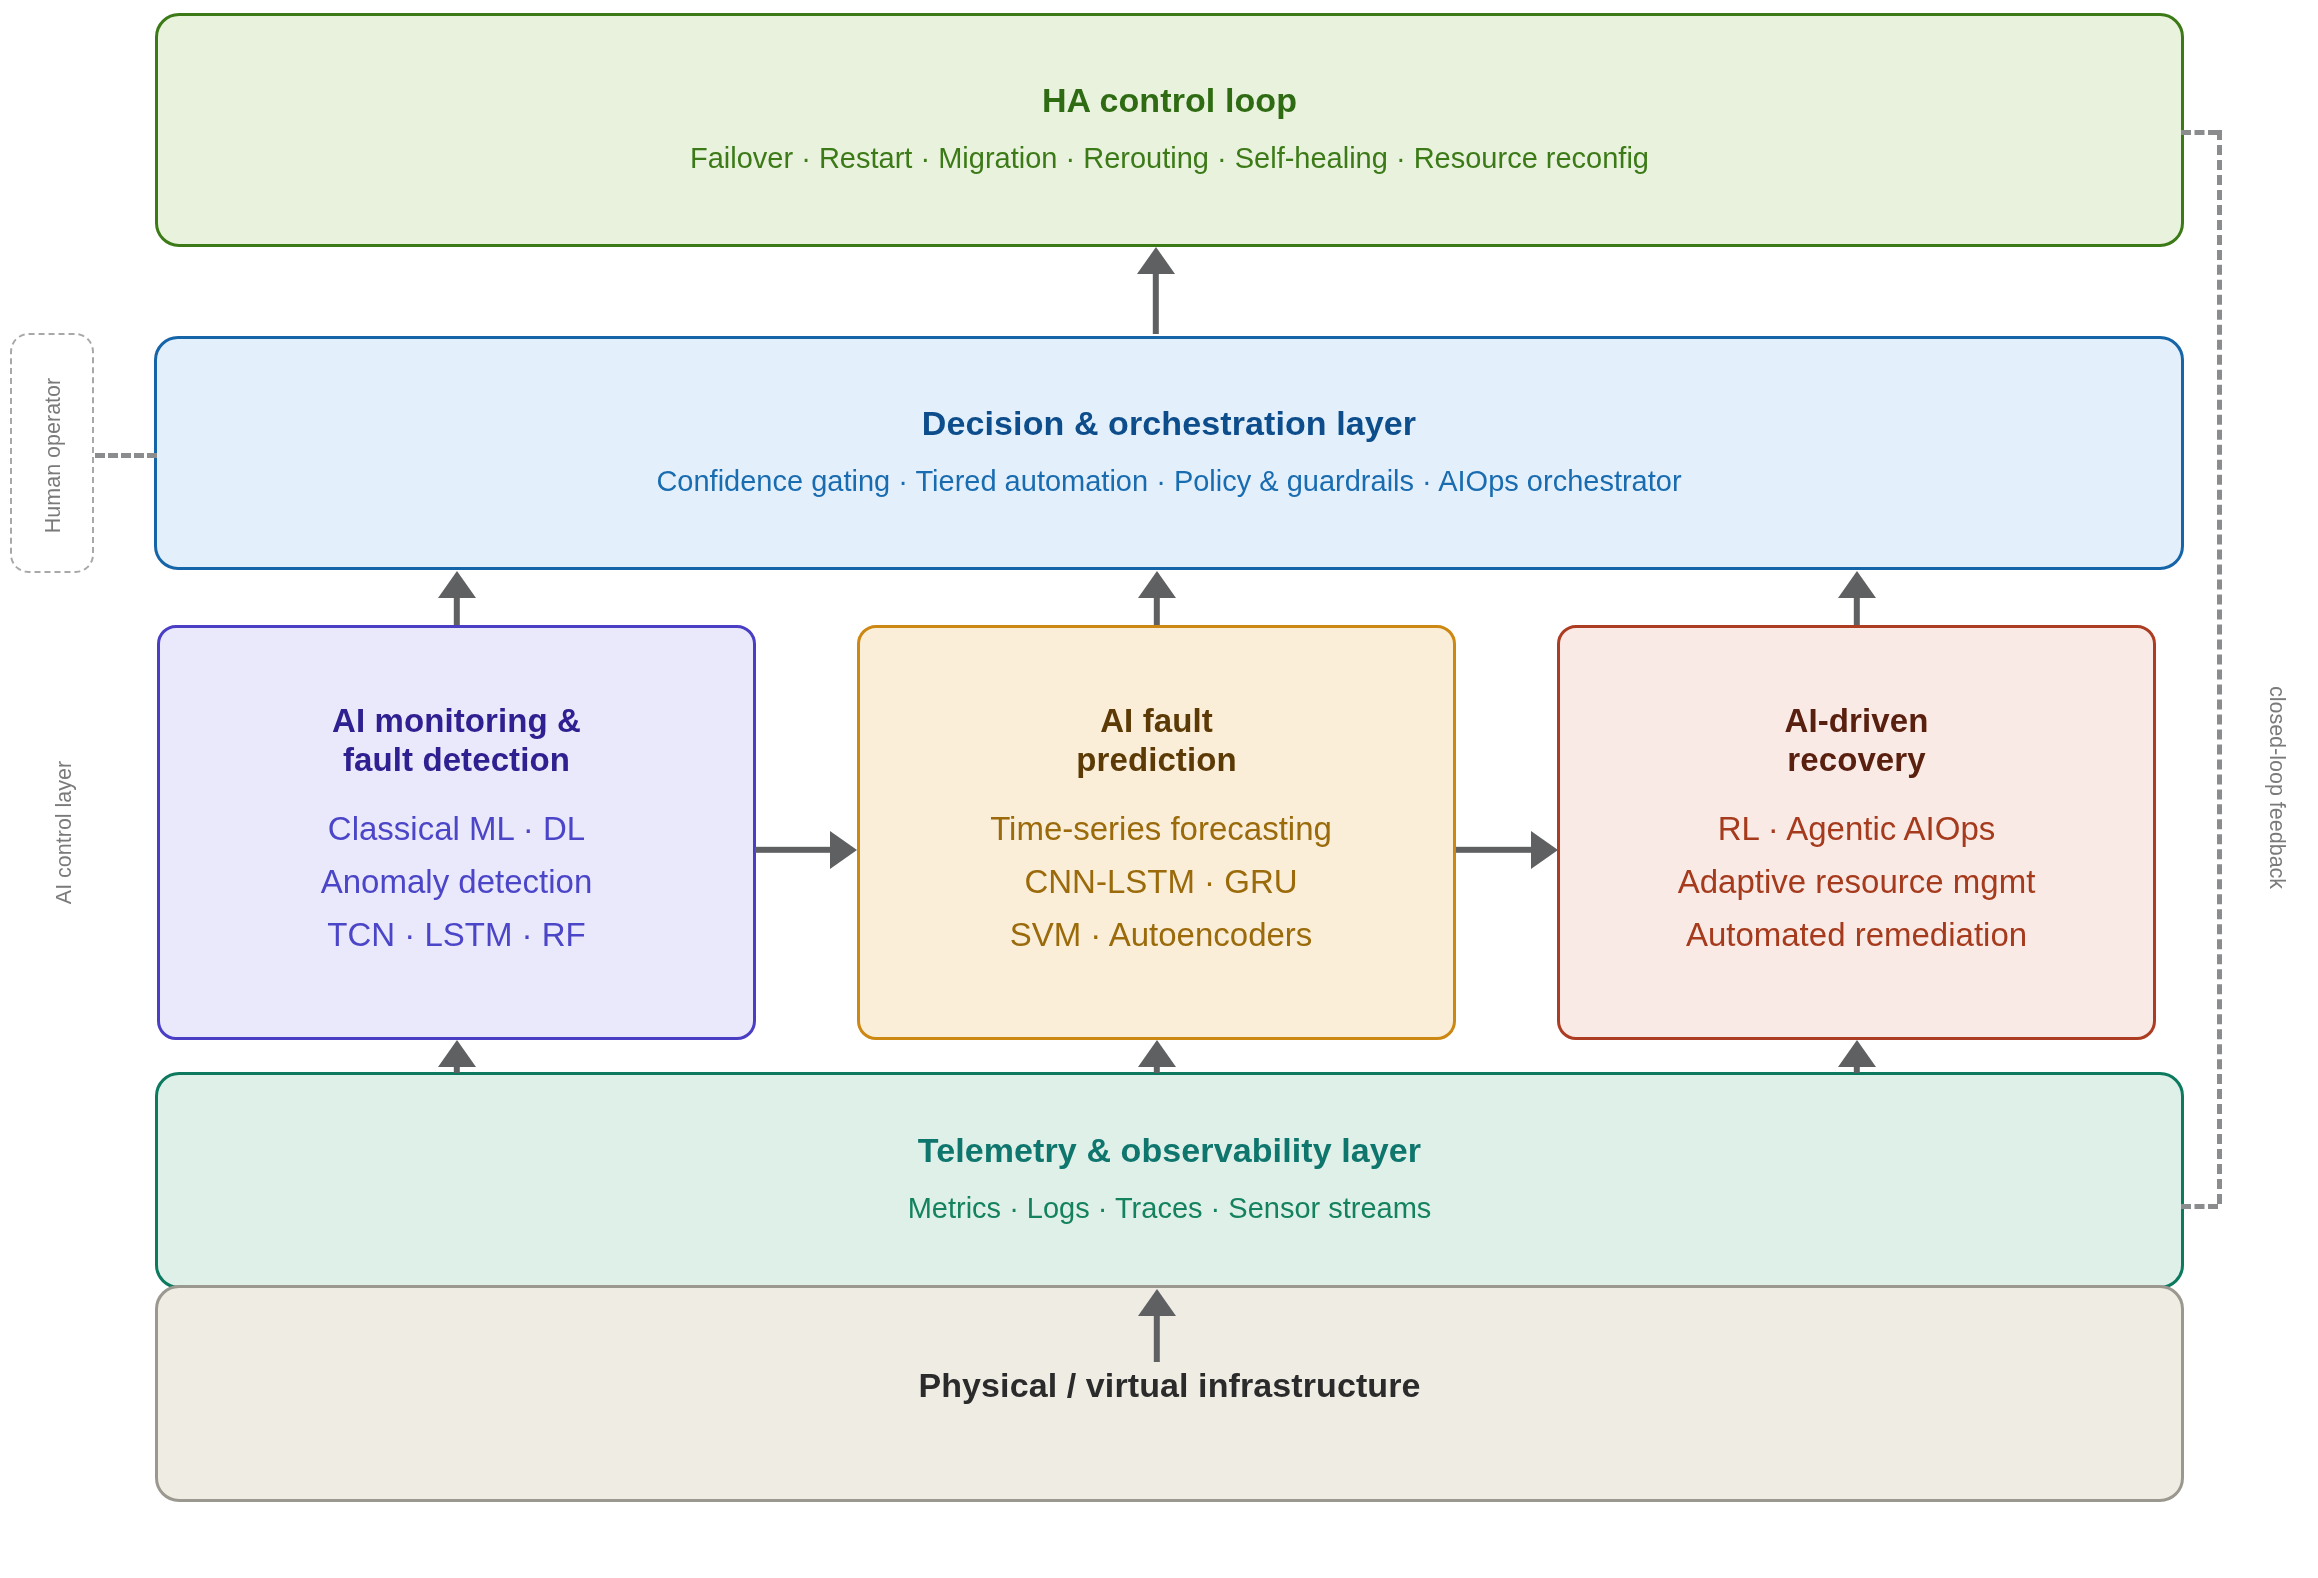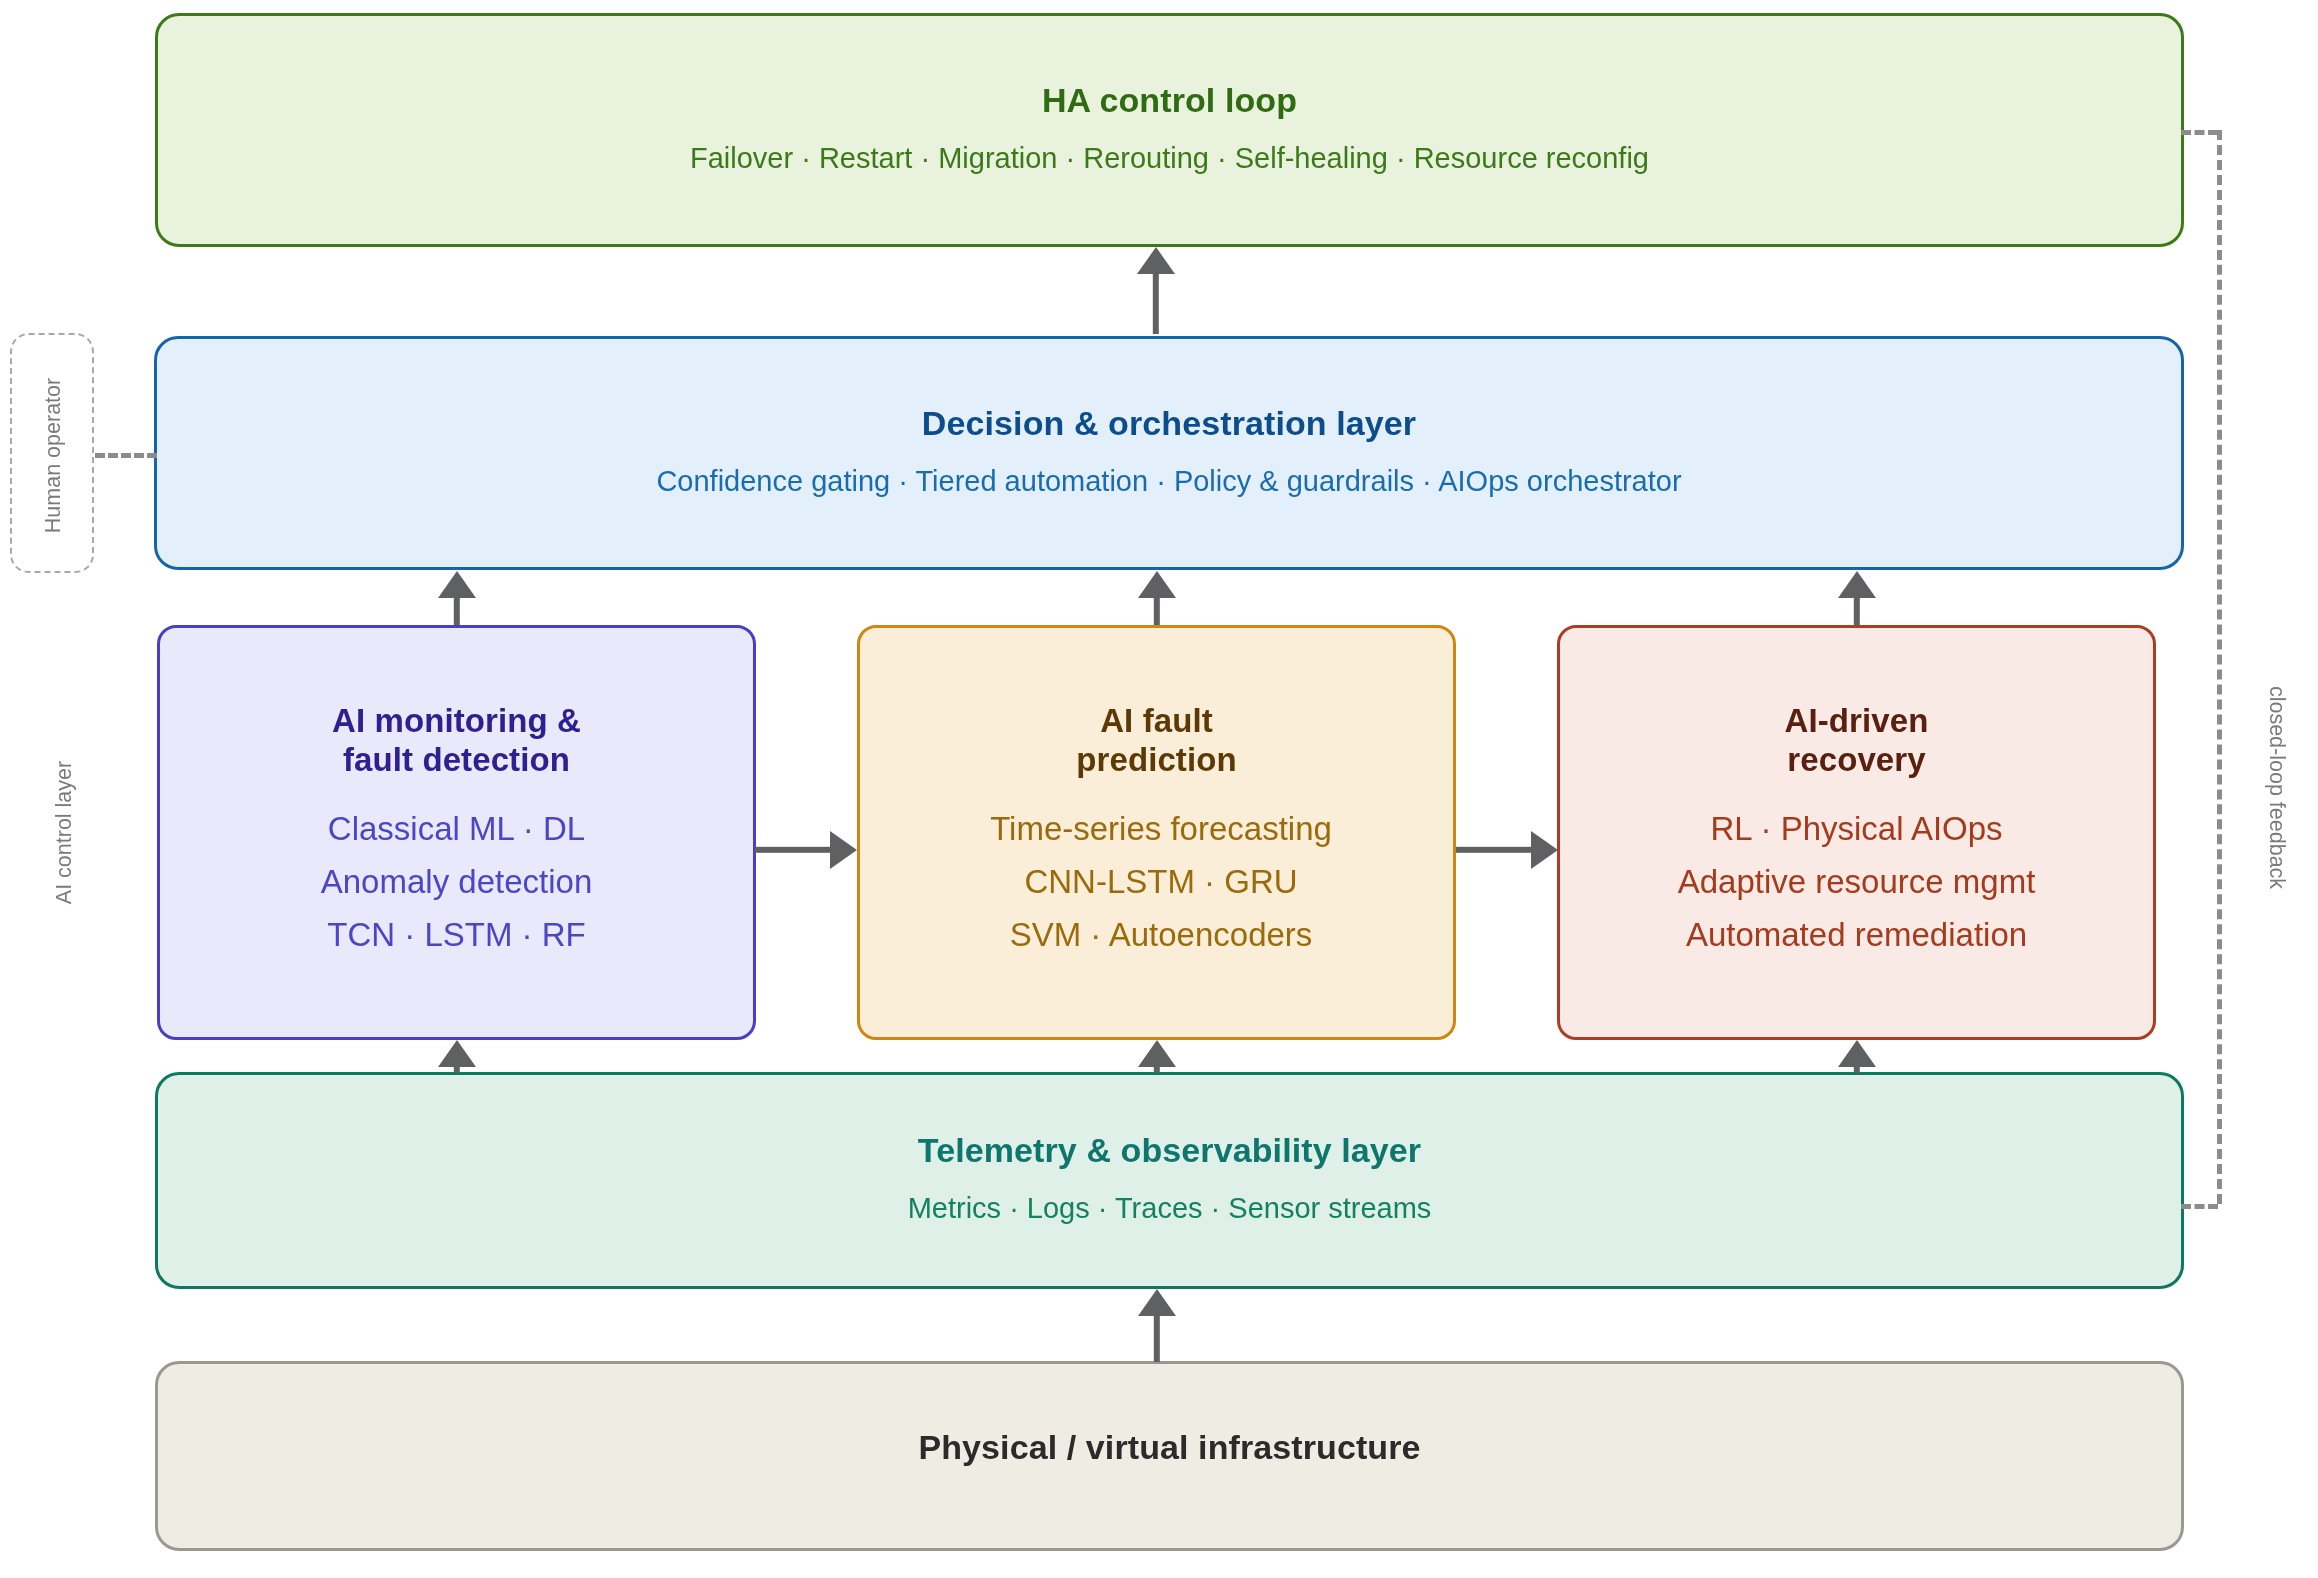--- a/index.html
+++ b/index.html
@@ -44,21 +44,21 @@
   #decision .title{color:#0d4d8c;}
   #decision .sub{color:#1a6cb0;}
 
   
   #telemetry{left:155px;top:1072px;width:2029px;height:217px;
       background:#def0e8;border-color:#0d7a5f;}
   #telemetry .title{color:#0f766e;}
   #telemetry .sub{color:#14825f;}
 
   
-  #infra{left:155px;top:1361px;width:2029px;height:190px;
+  #infra{left:155px;top:1285px;width:2029px;height:217px;
       background:#efece4;border-color:#9b9890;}
   #infra .title{color:#2b2b2b;}
   #infra .sub{color:#6d6d6d;}
 
   
   .mid{border-width:3.6px;border-radius:19px;}
   .mid .title{font-size:33px;margin-bottom:20px;}
   .mid .sub{font-size:33px;}
   .mid .sub div{margin:3.6px 0;}
 
@@ -158,21 +158,21 @@
       <div>SVM · Autoencoders</div>
     </div>
   </div>
 
   <div class="box mid" id="recovery">
     <div class="title">
       <div>AI-driven</div>
       <div>recovery</div>
     </div>
     <div class="sub">
-      <div>RL · Physical AIOps</div>
+      <div>RL · Agentic AIOps</div>
       <div>Adaptive resource mgmt</div>
       <div>Automated remediation</div>
     </div>
   </div>
 
   <div class="box wide" id="telemetry">
     <div class="title">Telemetry &amp; observability layer</div>
     <div class="sub">Metrics · Logs · Traces · Sensor streams</div>
   </div>
 

